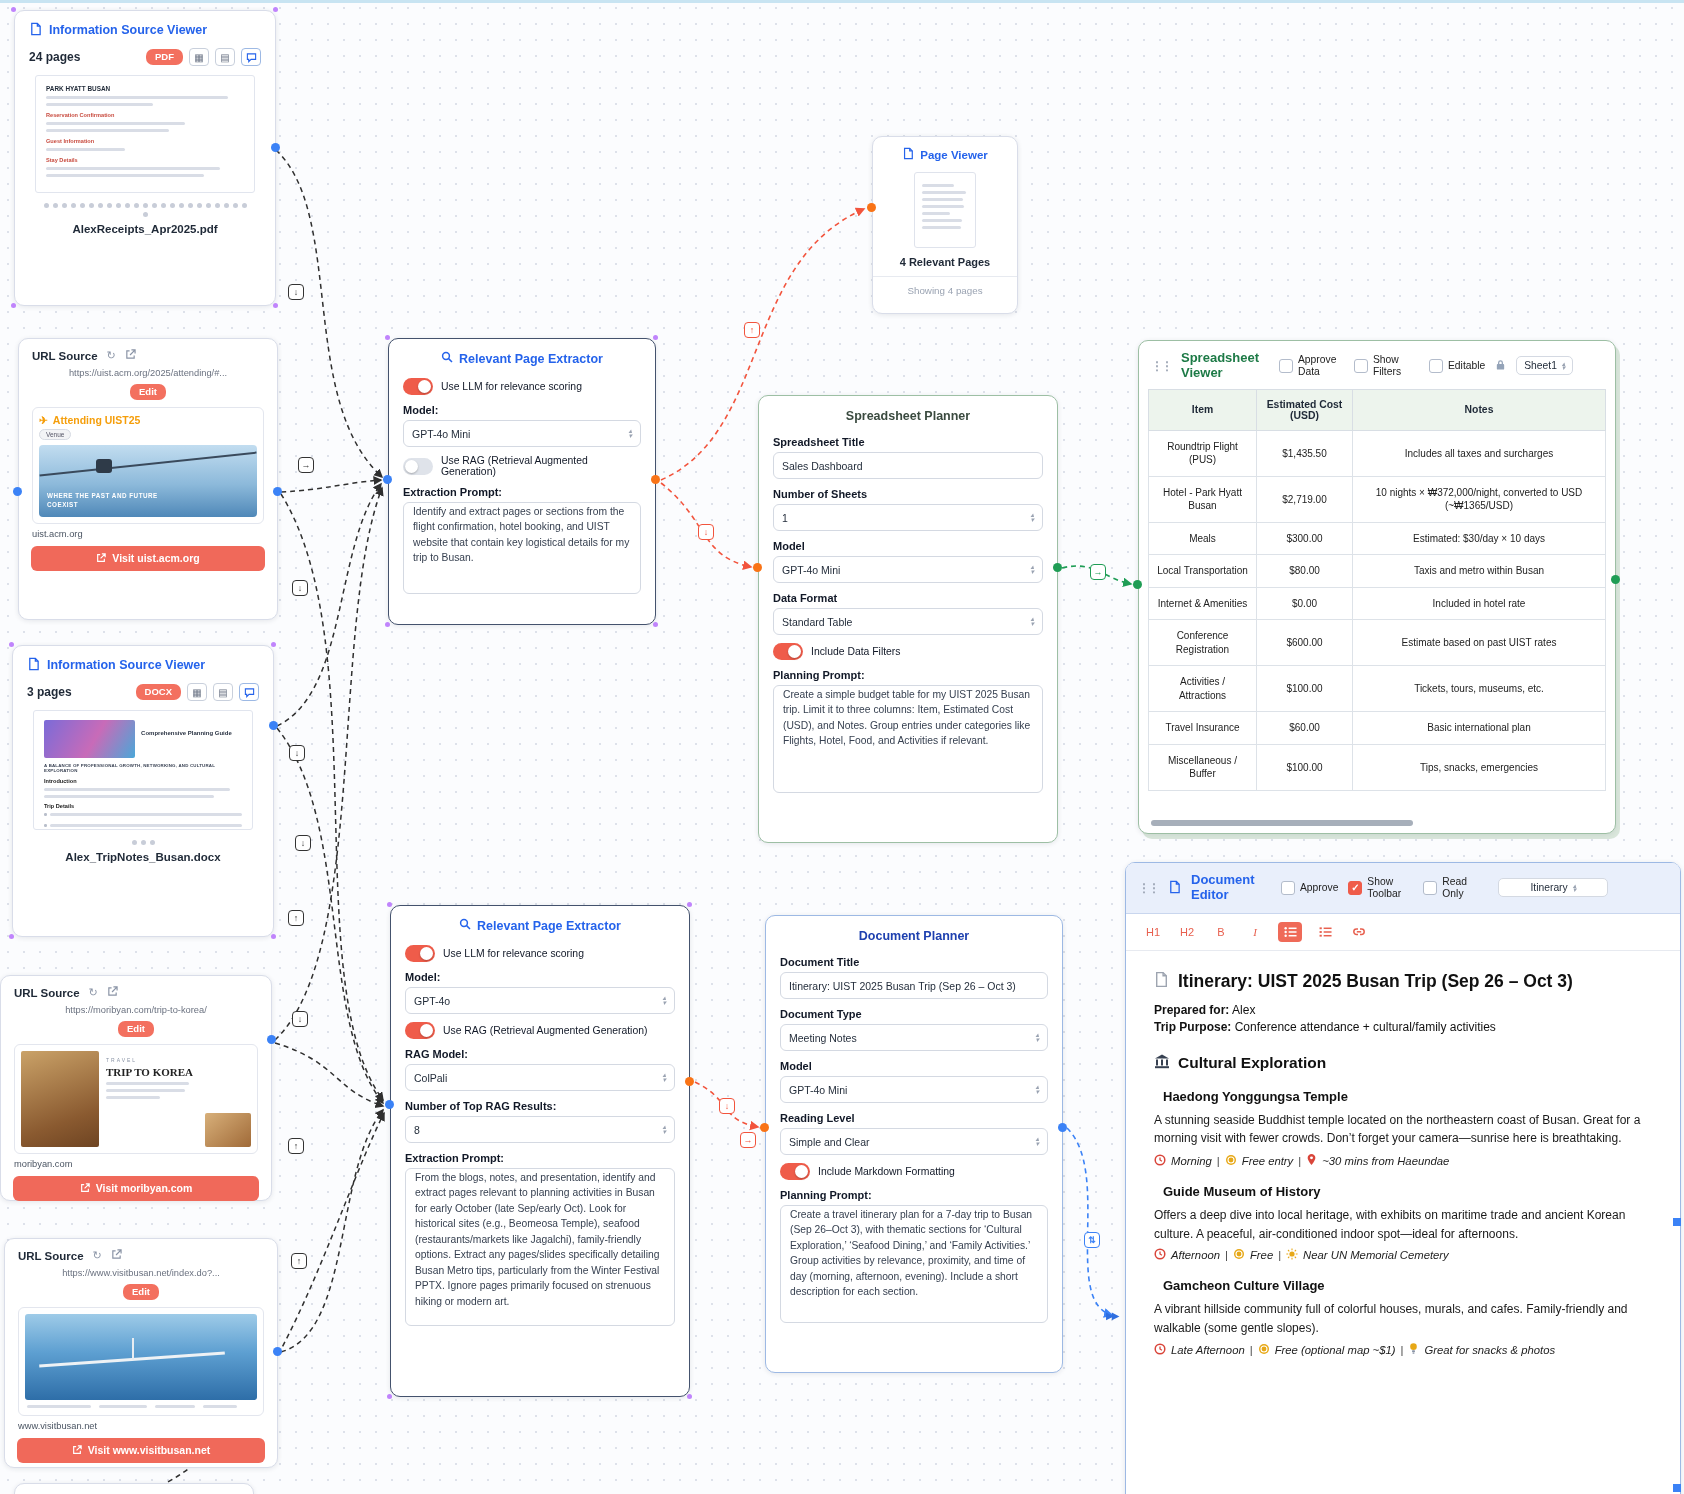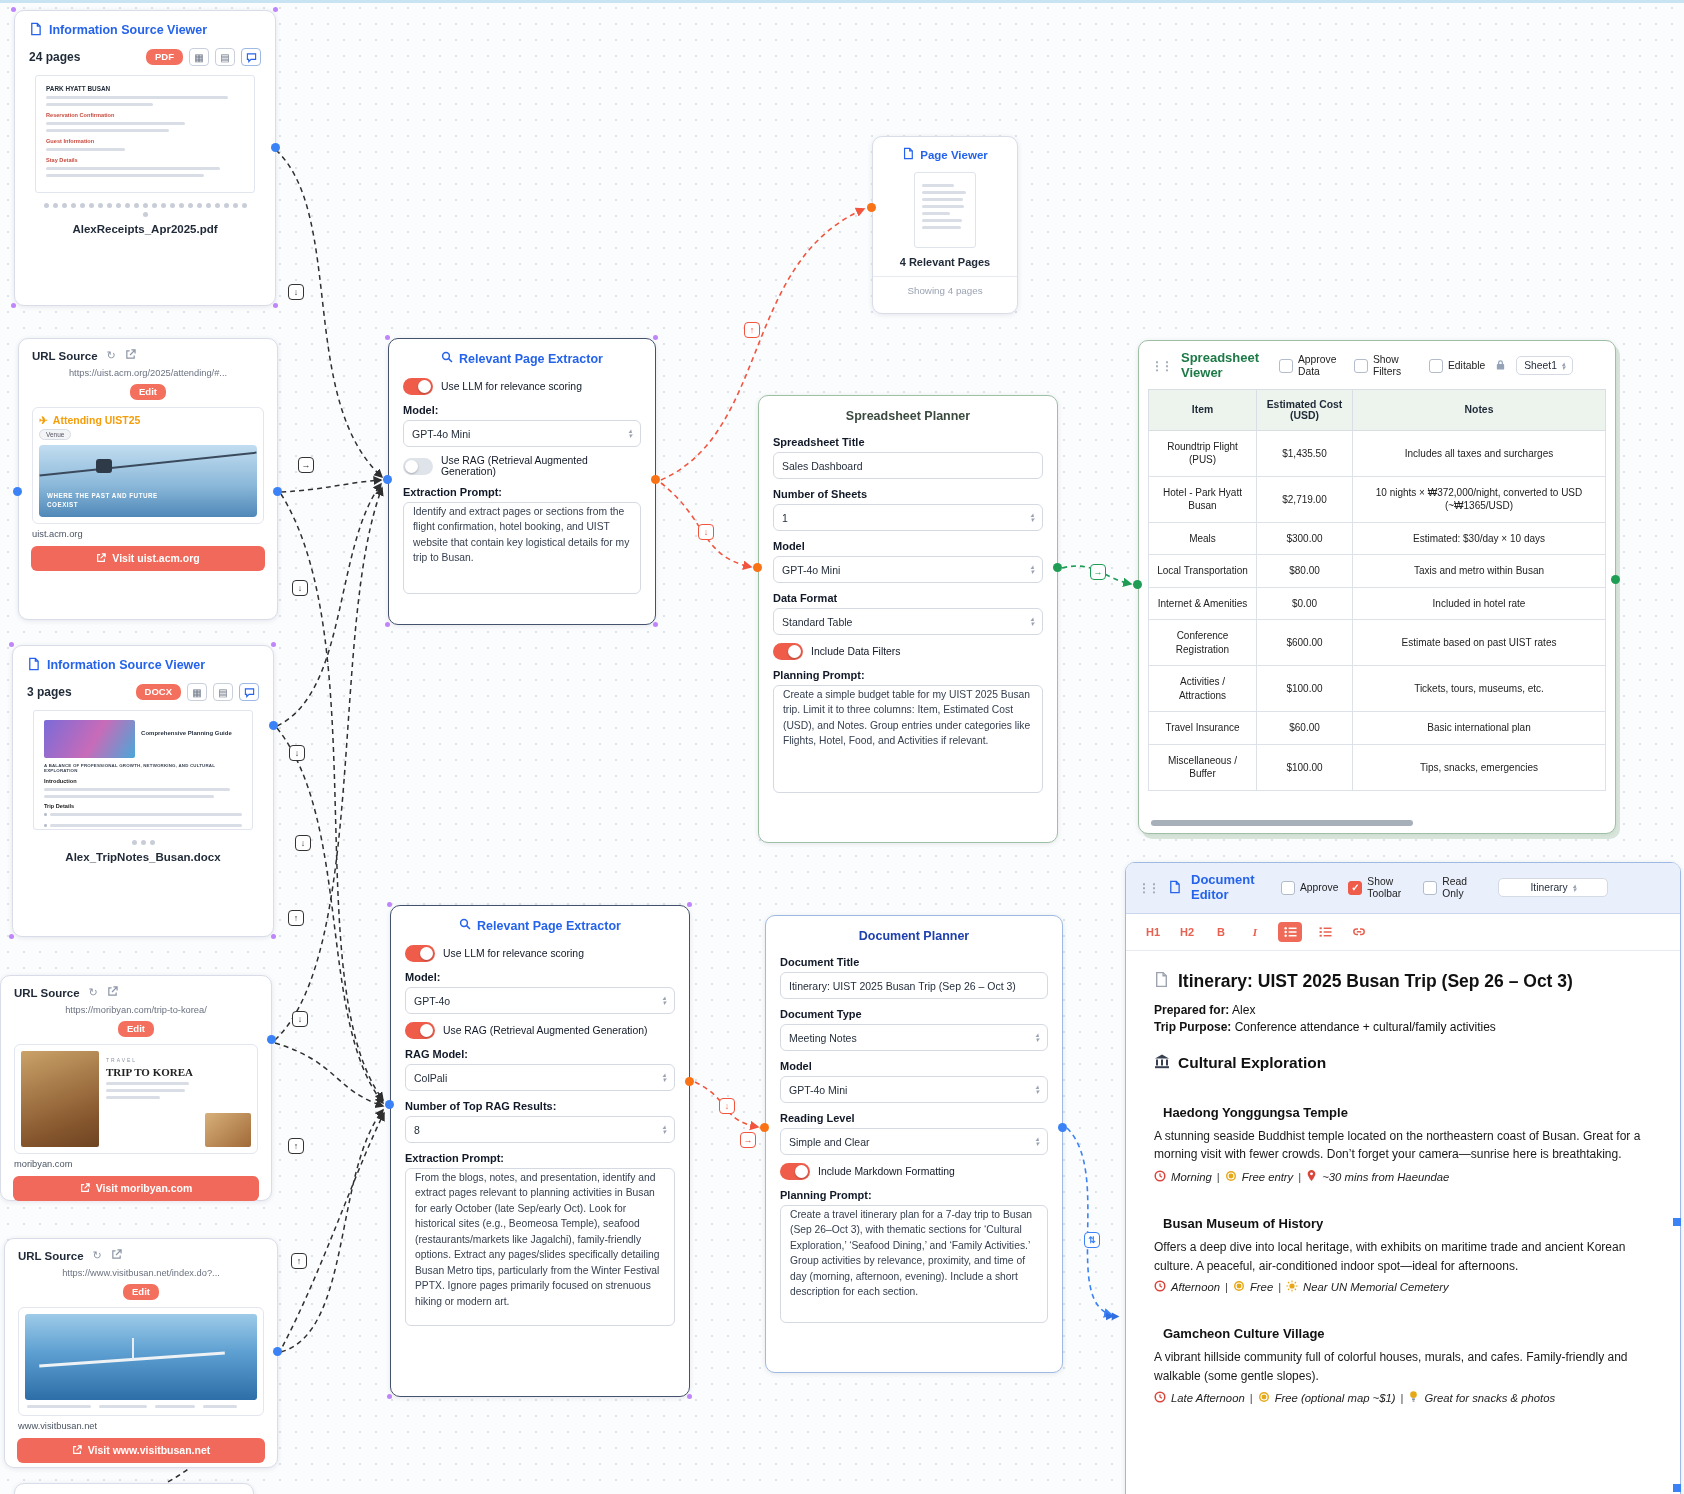--- a/index.html
+++ b/index.html
@@ -122,29 +122,29 @@
   .sv td { border:1px solid #dde2e8; padding:9px 7px; text-align:center; color:#222; line-height:1.35;}
   .sv .tblwrap { padding:0 9px 6px; }
   .scrollbar { position:absolute; left:12px; bottom:7px; width:55%; height:6px; border-radius:3px; background:#a7afba;}
 
   
   .de-head { display:flex; align-items:center; gap:10px; padding:10px 12px; background:#e9effb;
     border-radius:8px 8px 0 0; border-bottom:1px solid #c9d6ee;}
   .de-title { color:#2563eb; font-weight:bold; font-size:13px; line-height:1.15; width:80px;}
   .toolbar { display:flex; align-items:center; gap:12px; padding:8px 16px; border-bottom:1px solid #e7eaf0;}
   .tb { min-width:22px; height:20px; display:flex; align-items:center; justify-content:center;
-    color:#e8604f; font-size:11px; font-weight:bold; border-radius:4px; }
+    color:#e8604f; font-size:11px; font-weight:normal; border-radius:4px; }
   .tb.it { font-style:italic; font-family:"Liberation Serif", serif; }
   .tb.active { background:#ef6a58; color:#fff; width:24px; }
   .docbody { padding:20px 28px; }
   .docbody h1 { font-size:17.5px; color:#111; display:flex; gap:9px; align-items:center; }
   .docbody .pline { font-size:12px; margin-top:10px; color:#111; }
   .docbody .pline b { font-weight:bold; }
   .docbody h2 { font-size:15.5px; color:#111; margin-top:20px; display:flex; gap:8px; align-items:center;}
-  .docbody h3 { font-size:13px; color:#111; margin:32px 0 7px;padding-left:9px; }
+  .docbody h3 { font-size:13px; color:#111; margin:16px 0 7px;padding-left:9px; }
   .docbody p { font-size:12px; line-height:1.55; color:#1a1a1a; }
   .meta { display:flex; align-items:center; gap:5px; font-size:11.3px; font-style:italic; margin-top:5px; color:#222; flex-wrap:wrap;}
   .meta .sep { color:#444; font-style:normal; }
 
   
   .port { position:absolute; width:9px; height:9px; border-radius:50%; z-index:4; }
   .port.blue { background:#3b82f6; } .port.orange { background:#f97316; }
   .port.green { background:#1f9d55; }
   .ebadge { position:absolute; width:16px; height:16px; border-radius:4px; background:#fff;
     border:1.4px solid #333; color:#333; display:flex; align-items:center; justify-content:center;
@@ -778,21 +778,21 @@
             </svg></span>
       <em>Free entry</em>
           <span class="sep">|</span>
       <span><svg width="11" height="13" viewBox="0 0 12 14">
               <path d="M6 1C3.6 1 1.8 2.9 1.8 5.2 1.8 8.4 6 13 6 13s4.2-4.6 4.2-7.8C10.2 2.9 8.4 1 6 1z" fill="#d9453a"></path>
               <circle cx="6" cy="5.2" r="1.6" fill="#fff"></circle>
             </svg></span>
       <em>~30 mins from Haeundae</em>
     </div>
 
-    <h3>Busan Museum of History</h3>
+    <h3>Guide Museum of History</h3>
     <p>Offers a deep dive into local heritage, with exhibits on maritime trade and ancient Korean culture. A peaceful, air-conditioned indoor spot—ideal for afternoons.</p>
     <div class="meta">
       <span><svg width="12" height="12" viewBox="0 0 12 12">
               <circle cx="6" cy="6" r="4.8" fill="none" stroke="#d9453a" stroke-width="1.5"></circle>
               <path d="M6 3.4V6l1.9 1.2" fill="none" stroke="#d9453a" stroke-width="1.3"></path>
             </svg></span>
       <em>Afternoon</em>
           <span class="sep">|</span>
       <span><svg width="12" height="12" viewBox="0 0 12 12">
               <circle cx="6" cy="6" r="5" fill="#e7a817"></circle>

